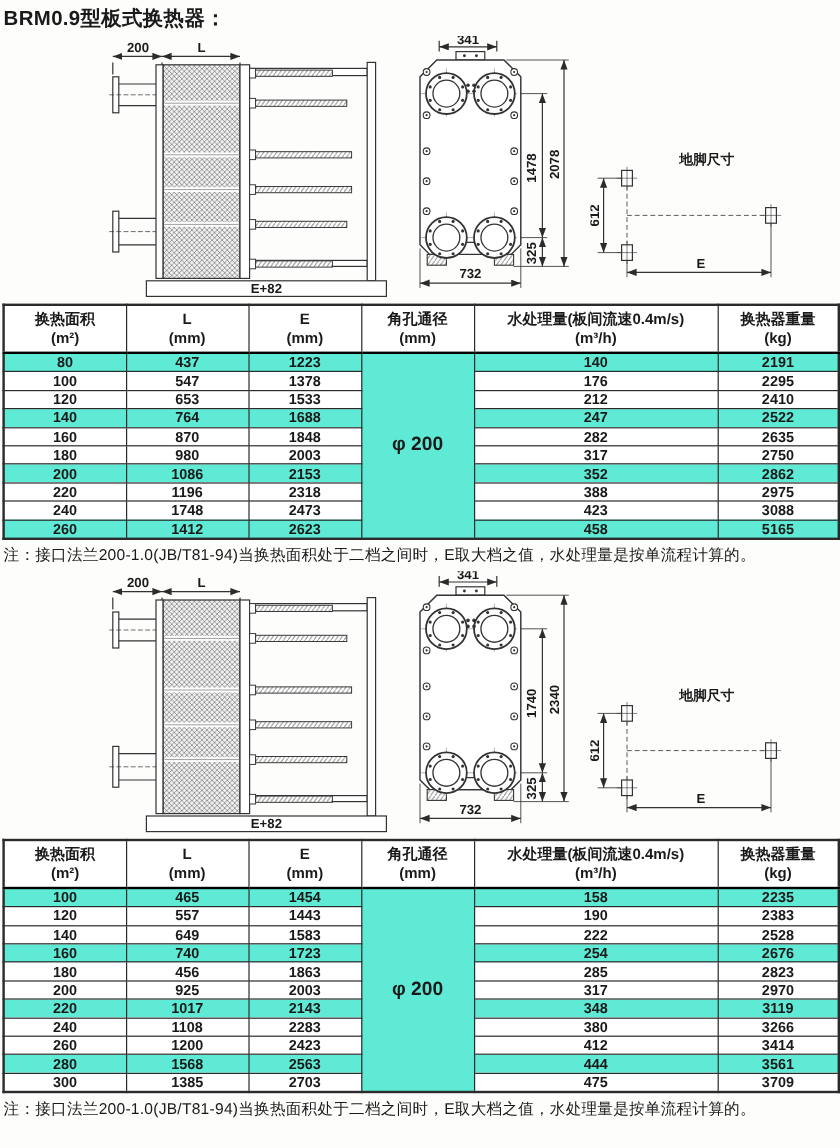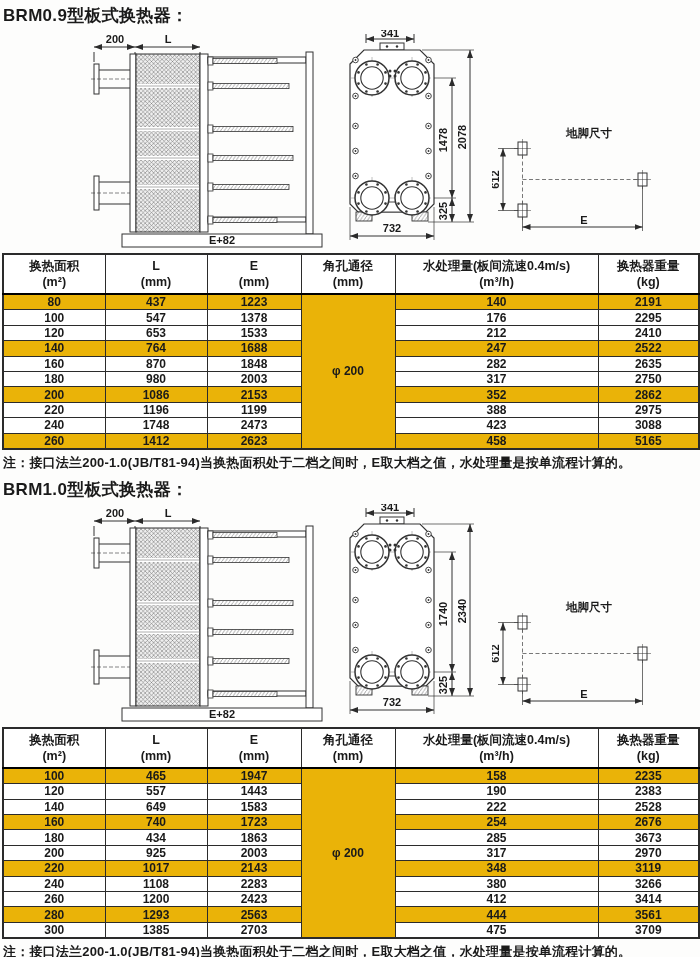--- a/index.html
+++ b/index.html
@@ -6,23 +6,23 @@
   body{width:700px;height:957px;background:#fdfdfc;color:#1a1a1a;
        font-family:"Liberation Sans",sans-serif;overflow:hidden}
   .sec-title{margin:0;padding:4px 14px 1px 3px;font-size:17px;font-weight:700;letter-spacing:.3px}
   .drawings{position:relative;height:222px;width:700px}
   .dwg{position:absolute}
   .spec{border-collapse:collapse;table-layout:fixed;width:696px;margin:3px 2px 0 2px;border:2px solid #2b2b2b}
   .spec th,.spec td{border:1px solid #2b2b2b;text-align:center;vertical-align:middle;padding:0}
   .spec th{font-size:12.5px;font-weight:700;height:38px;border-bottom:2px solid #000000;background:#fff}
   .spec th div{line-height:16px}
   .spec td{font-size:12px;font-weight:700;height:14.4px;line-height:14px;background:#fff}
-  .spec tr.shade td{background:#eab308}
-  .spec td.bore{background:#fff;font-size:12px}
-  .note{font-size:13px;font-weight:700;padding:4px 2px 2px 3px;letter-spacing:.2px}
+  .spec tr.shade td{background:#5eead4}
+  .spec td.bore{background:#fff;font-size:16px}
+  .note{font-size:13px;font-weight:400;padding:4px 2px 2px 3px;letter-spacing:.2px}
   svg text{font-family:"Liberation Sans",sans-serif}
   .dt{font-size:11px;font-weight:700;fill:#1a1a1a}
   .dcjk{font-size:11.5px;font-weight:700;fill:#1a1a1a}
 </style>
 </head>
 <body>
 
 <svg width="0" height="0" style="position:absolute" aria-hidden="true">
 <defs>
   <marker id="arw" orient="auto-start-reverse" markerUnits="userSpaceOnUse" markerWidth="9" markerHeight="7" refX="8" refY="3">
@@ -323,21 +323,21 @@
         <tr class="shade">
           <td>200</td>
           <td>1086</td>
           <td>2153</td>
           <td>352</td>
           <td>2862</td>
         </tr>
         <tr>
           <td>220</td>
           <td>1196</td>
-          <td>1199</td>
+          <td>2318</td>
           <td>388</td>
           <td>2975</td>
         </tr>
         <tr>
           <td>240</td>
           <td>1748</td>
           <td>2473</td>
           <td>423</td>
           <td>3088</td>
         </tr>
@@ -348,21 +348,20 @@
           <td>458</td>
           <td>5165</td>
         </tr>
       </tbody>
   </table>
 
   <div class="note">注：接口法兰200-1.0(JB/T81-94)当换热面积处于二档之间时，E取大档之值，水处理量是按单流程计算的。</div>
 </div>
 
 <div>
-  <h2 class="sec-title">BRM1.0型板式换热器：</h2>
 
   <div class="drawings">
     <svg class="dwg" style="left:78px;top:2px" width="248" height="220" viewBox="0 0 248 220">
       <use href="#g-side"></use>
       <text class="dt" x="37" y="13" text-anchor="middle">200</text>
       <text class="dt" x="90" y="13" text-anchor="middle">L</text>
       <text class="dt" x="144" y="214" text-anchor="middle">E+82</text>
     </svg>
     <svg class="dwg" style="left:330px;top:2px" width="160" height="218" viewBox="0 0 160 218">
       <use href="#g-front"></use>
@@ -414,21 +413,21 @@
         <th>
             <div>换热器重量</div>
             <div>(kg)</div>
           </th>
       </tr>
     </thead>
     <tbody>
         <tr class="shade">
           <td>100</td>
           <td>465</td>
-          <td>1947</td>
+          <td>1454</td>
           <td class="bore" rowspan="11">φ 200</td>
           <td>158</td>
           <td>2235</td>
         </tr>
         <tr>
           <td>120</td>
           <td>557</td>
           <td>1443</td>
           <td>190</td>
           <td>2383</td>
@@ -442,24 +441,24 @@
         </tr>
         <tr class="shade">
           <td>160</td>
           <td>740</td>
           <td>1723</td>
           <td>254</td>
           <td>2676</td>
         </tr>
         <tr>
           <td>180</td>
-          <td>434</td>
+          <td>456</td>
           <td>1863</td>
           <td>285</td>
-          <td>3673</td>
+          <td>2823</td>
         </tr>
         <tr>
           <td>200</td>
           <td>925</td>
           <td>2003</td>
           <td>317</td>
           <td>2970</td>
         </tr>
         <tr class="shade">
           <td>220</td>
@@ -477,21 +476,21 @@
         </tr>
         <tr>
           <td>260</td>
           <td>1200</td>
           <td>2423</td>
           <td>412</td>
           <td>3414</td>
         </tr>
         <tr class="shade">
           <td>280</td>
-          <td>1293</td>
+          <td>1568</td>
           <td>2563</td>
           <td>444</td>
           <td>3561</td>
         </tr>
         <tr>
           <td>300</td>
           <td>1385</td>
           <td>2703</td>
           <td>475</td>
           <td>3709</td>

